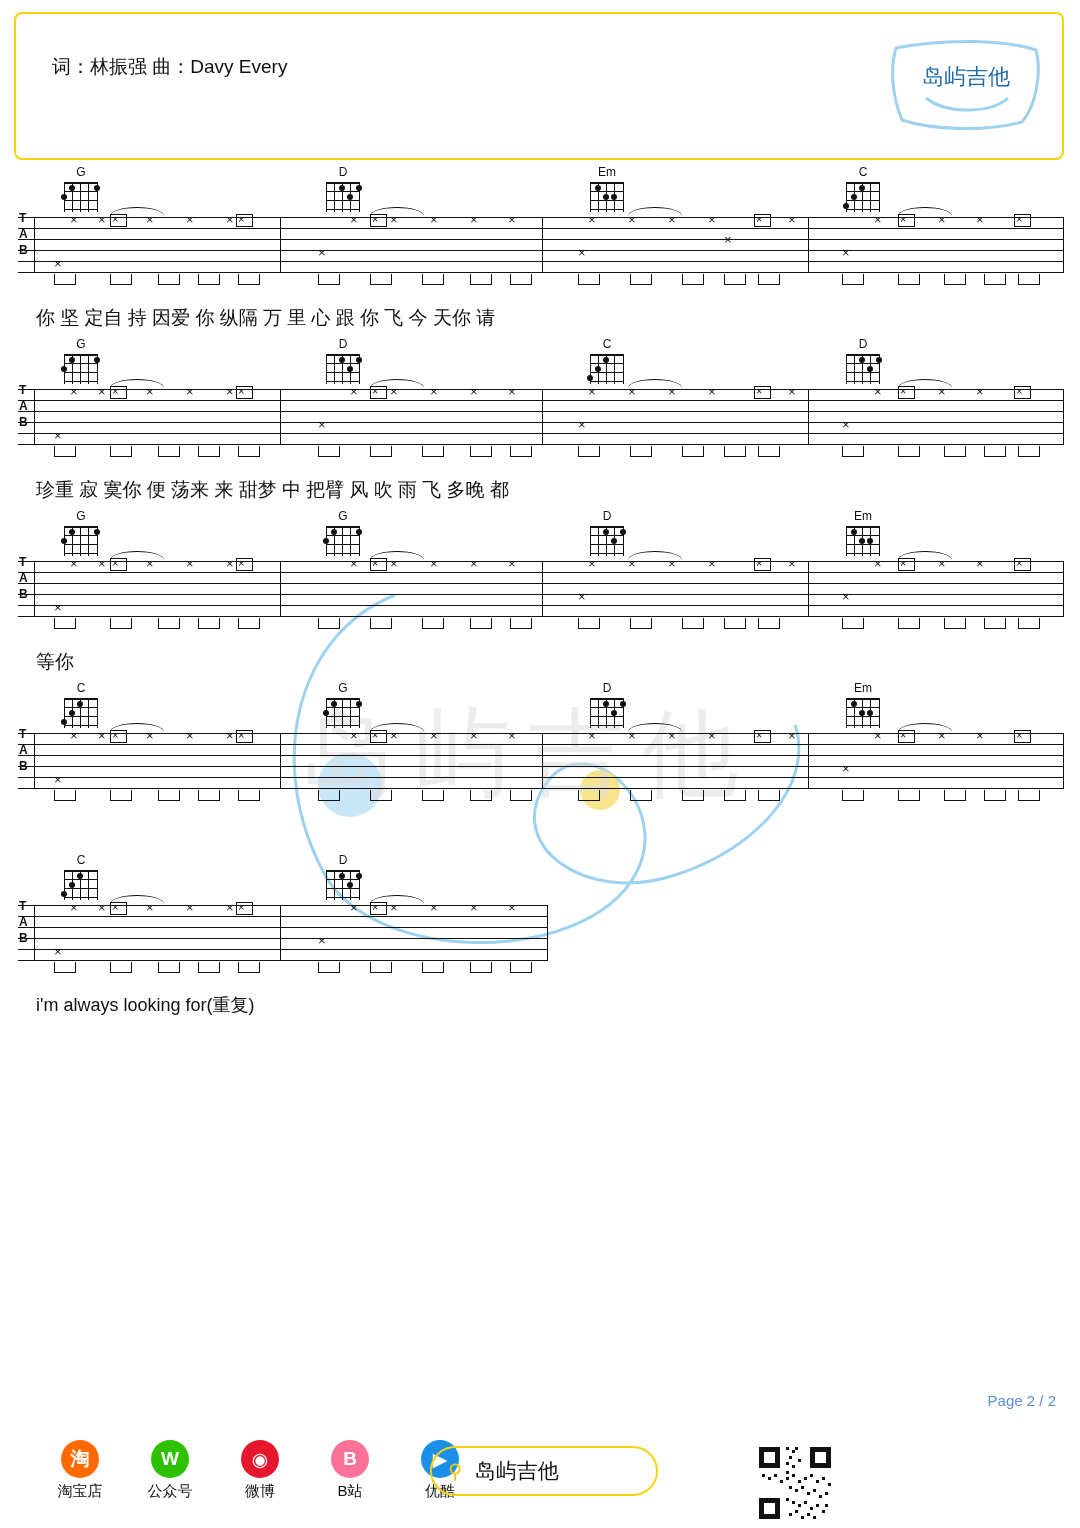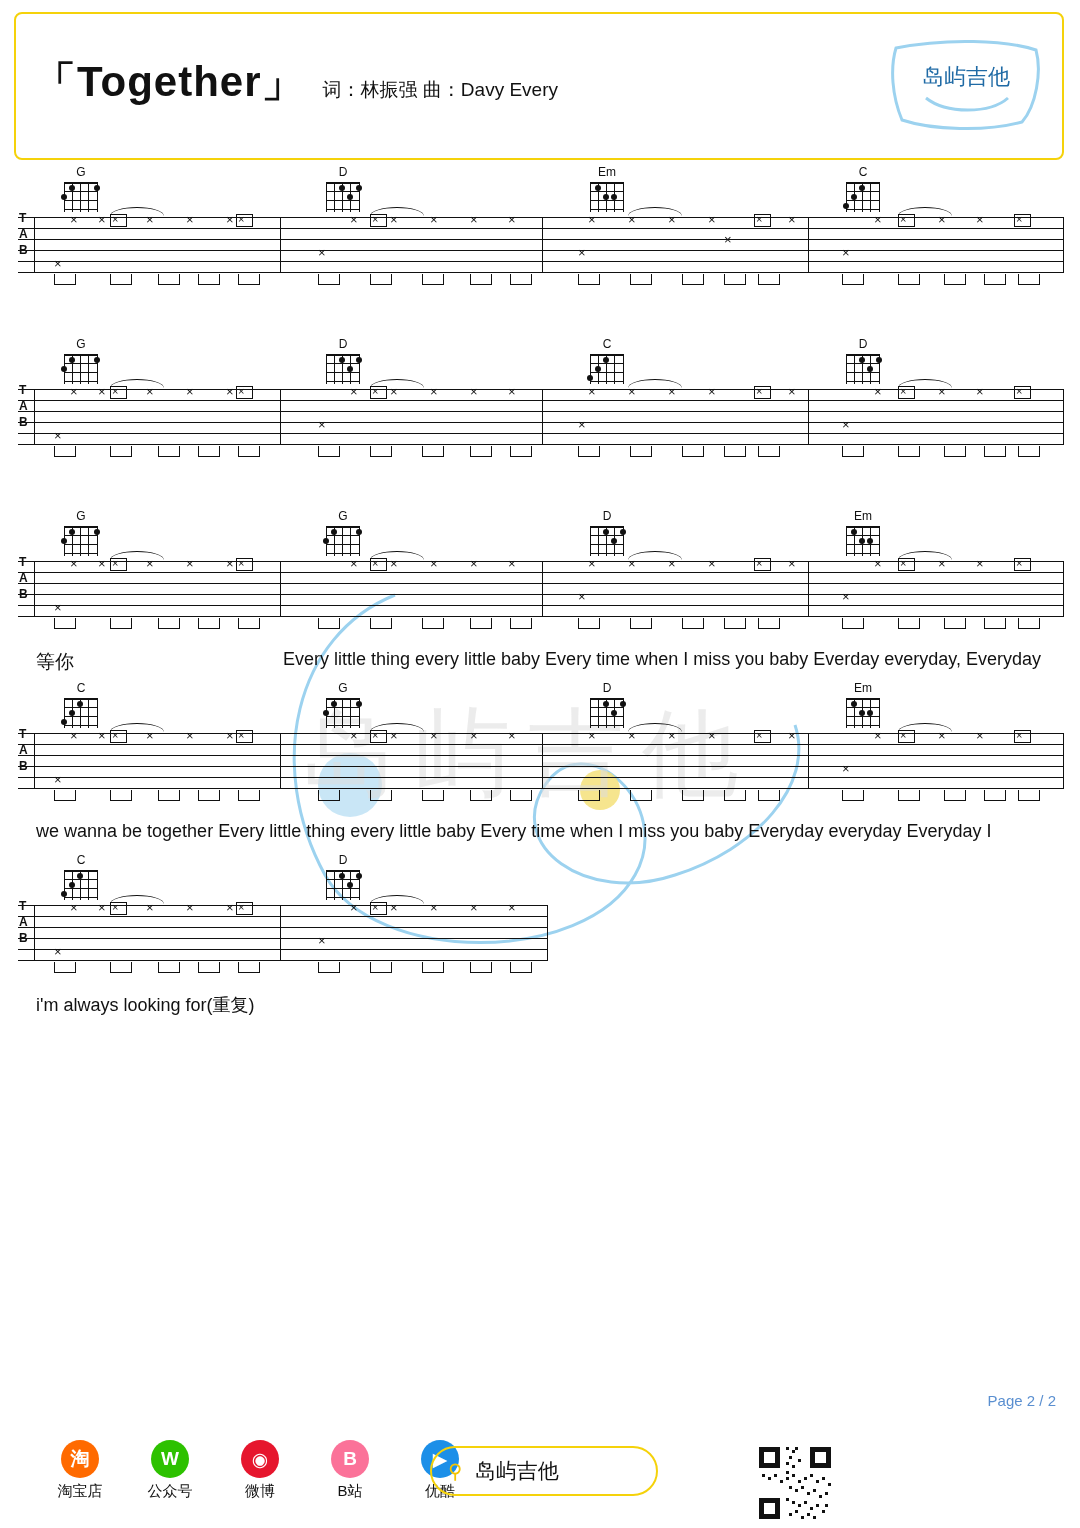--- a/index.html
+++ b/index.html
@@ -69,21 +69,20 @@
   .searchbar .mag{margin-left:16px;color:#f5c400;font-size:20px;}
   .searchbar .txt{margin-left:12px;font-size:21px;color:#111;}
   .qr{position:absolute;left:756px;top:12px;width:78px;height:78px;}
   .qrtext{position:absolute;left:856px;top:16px;font-size:14px;line-height:24px;color:#111;text-align:center;width:110px;}
 </style>
 </head>
 <body>
 
 <div class="header">
   <div class="title-row">
-    <div class="song-title">「Together」</div>
     <div class="credits">词：林振强 曲：Davy Every</div>
   </div>
   <div class="logo-box">
     <svg width="160" height="100" viewBox="0 0 160 100">
       <path d="M10,12 C60,2 120,4 150,14 C156,36 150,70 136,86 C100,96 46,94 16,84 C6,60 4,32 10,12 Z" fill="none" stroke="#9cd2ef" stroke-width="3"></path>
       <text x="80" y="48" font-size="22" text-anchor="middle" fill="#1f6aa5" font-family="'Liberation Sans',sans-serif">岛屿吉他</text>
       <path d="M40,62 C60,78 104,78 122,62" fill="none" stroke="#9cd2ef" stroke-width="3"></path>
     </svg>
   </div>
 </div>
@@ -244,20 +243,21 @@
       <div class="rhythm" style="left:612px;top:57px;"></div>
       <div class="rhythm" style="left:664px;top:57px;"></div>
       <div class="rhythm" style="left:706px;top:57px;"></div>
       <div class="rhythm" style="left:740px;top:57px;"></div>
       <div class="rhythm" style="left:824px;top:57px;"></div>
       <div class="rhythm" style="left:880px;top:57px;"></div>
       <div class="rhythm" style="left:926px;top:57px;"></div>
       <div class="rhythm" style="left:966px;top:57px;"></div>
       <div class="rhythm" style="left:1000px;top:57px;"></div>
     </div>
+    <div class="lyrics" style="top:140px;left:18px;">你    坚   定自  持        因爱  你    纵隔 万       里   心   跟  你      飞       今 天你  请</div>
   </div>
 
   <div class="system" style="top:172px;">
     <div class="chordbox" style="left:36px;top:0;">
       <div class="chordname">G</div>
       <div class="grid">
         <div class="nut"></div>
         <div class="vline" style="left:4px;"></div>
           <div class="vline" style="left:12px;"></div>
         <div class="vline" style="left:20px;"></div>
@@ -398,20 +398,21 @@
       <div class="rhythm" style="left:612px;top:57px;"></div>
       <div class="rhythm" style="left:664px;top:57px;"></div>
       <div class="rhythm" style="left:706px;top:57px;"></div>
       <div class="rhythm" style="left:740px;top:57px;"></div>
       <div class="rhythm" style="left:824px;top:57px;"></div>
       <div class="rhythm" style="left:880px;top:57px;"></div>
       <div class="rhythm" style="left:926px;top:57px;"></div>
       <div class="rhythm" style="left:966px;top:57px;"></div>
       <div class="rhythm" style="left:1000px;top:57px;"></div>
     </div>
+    <div class="lyrics" style="top:140px;left:18px;">珍重    寂 寞你  便        荡来    来  甜梦 中        把臂        风   吹    雨   飞    多晚  都</div>
   </div>
 
   <div class="system" style="top:344px;">
     <div class="chordbox" style="left:36px;top:0;">
       <div class="chordname">G</div>
       <div class="grid">
         <div class="nut"></div>
         <div class="vline" style="left:4px;"></div>
           <div class="vline" style="left:12px;"></div>
         <div class="vline" style="left:20px;"></div>
@@ -552,21 +553,20 @@
       <div class="rhythm" style="left:664px;top:57px;"></div>
       <div class="rhythm" style="left:706px;top:57px;"></div>
       <div class="rhythm" style="left:740px;top:57px;"></div>
       <div class="rhythm" style="left:824px;top:57px;"></div>
       <div class="rhythm" style="left:880px;top:57px;"></div>
       <div class="rhythm" style="left:926px;top:57px;"></div>
       <div class="rhythm" style="left:966px;top:57px;"></div>
       <div class="rhythm" style="left:1000px;top:57px;"></div>
     </div>
     <div class="lyrics" style="top:140px;left:18px;">等你</div>
-    <div class="lyrics lyrics-en" style="top:140px;left:265px;">Every little thing every little baby  Every time when I miss you baby  Everday everyday,  Everyday</div>
   </div>
 
   <div class="system" style="top:516px;">
     <div class="chordbox" style="left:36px;top:0;">
       <div class="chordname">C</div>
       <div class="grid">
         <div class="nut"></div>
         <div class="vline" style="left:4px;"></div>
           <div class="vline" style="left:12px;"></div>
         <div class="vline" style="left:20px;"></div>
@@ -705,21 +705,20 @@
       <div class="rhythm" style="left:612px;top:57px;"></div>
       <div class="rhythm" style="left:664px;top:57px;"></div>
       <div class="rhythm" style="left:706px;top:57px;"></div>
       <div class="rhythm" style="left:740px;top:57px;"></div>
       <div class="rhythm" style="left:824px;top:57px;"></div>
       <div class="rhythm" style="left:880px;top:57px;"></div>
       <div class="rhythm" style="left:926px;top:57px;"></div>
       <div class="rhythm" style="left:966px;top:57px;"></div>
       <div class="rhythm" style="left:1000px;top:57px;"></div>
     </div>
-    <div class="lyrics lyrics-en" style="top:140px;left:18px;">we wanna        be  together   Every little thing every little baby Every time when I miss you baby  Everyday everyday Everyday I</div>
   </div>
 
   <div class="system" style="top:688px;">
     <div class="chordbox" style="left:36px;top:0;">
       <div class="chordname">C</div>
       <div class="grid">
         <div class="nut"></div>
         <div class="vline" style="left:4px;"></div>
           <div class="vline" style="left:12px;"></div>
         <div class="vline" style="left:20px;"></div>

